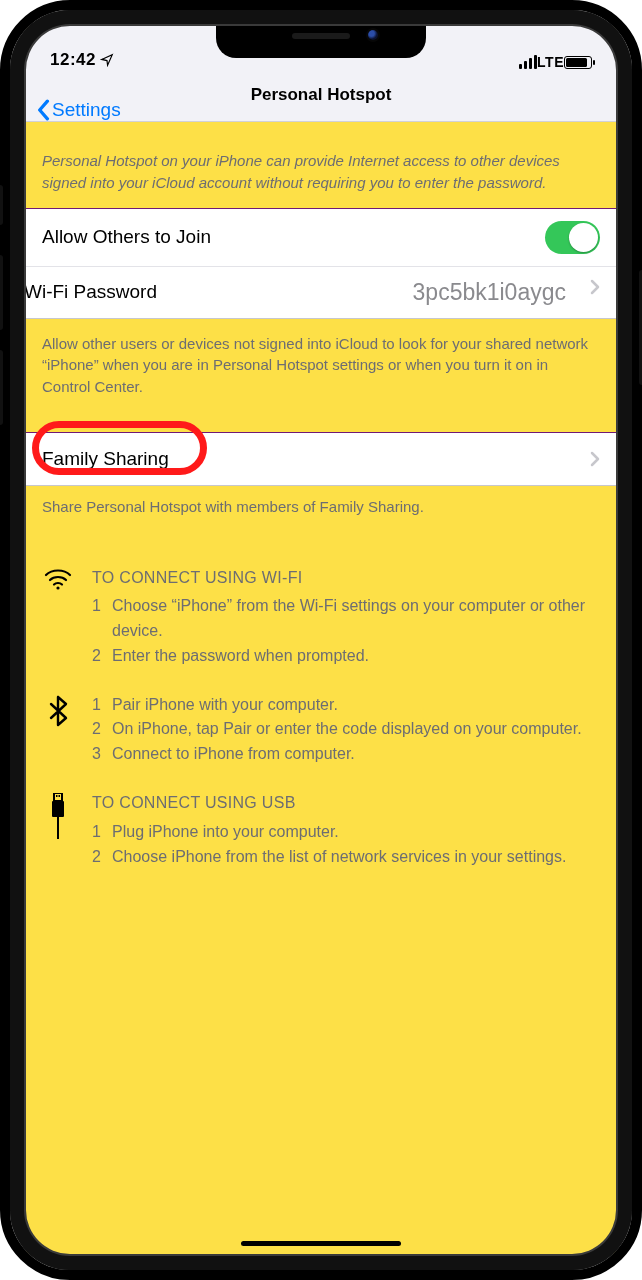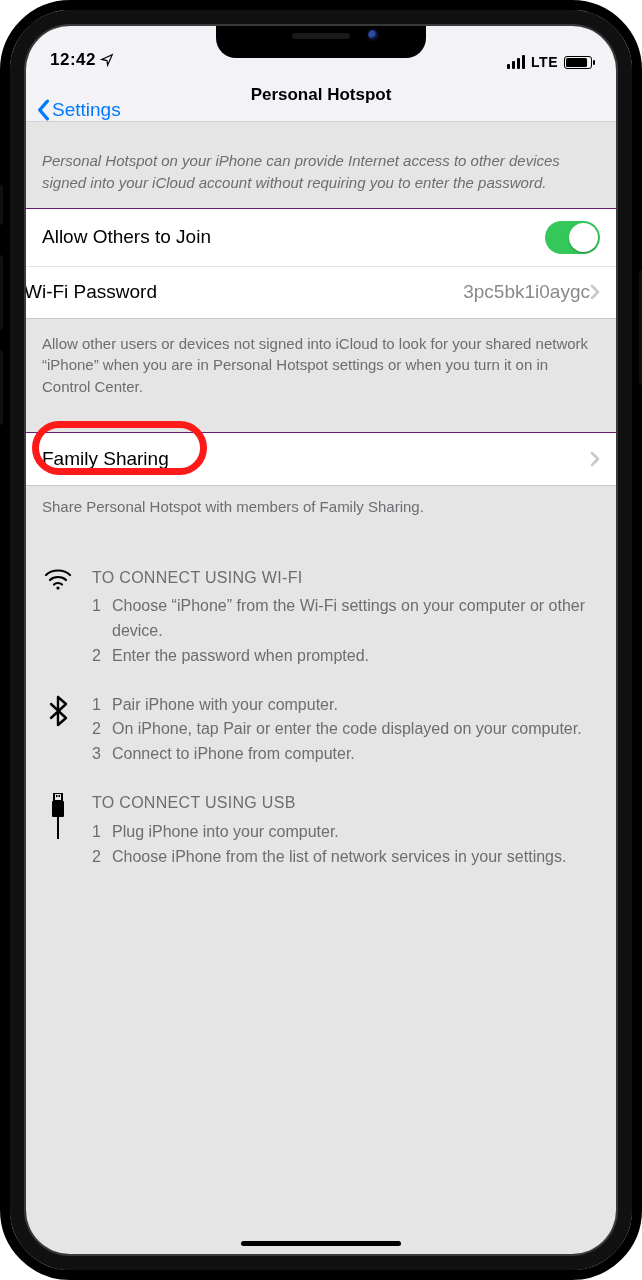--- a/index.html
+++ b/index.html
@@ -17,21 +17,21 @@
       pointer-events: none; z-index: 50;
     }
     .side-btn { position: absolute; background: #111; border-radius: 4px; z-index: 60; }
     .side-btn.l1 { left: -3px; top: 185px; width: 6px; height: 40px; }
     .side-btn.l2 { left: -3px; top: 255px; width: 6px; height: 75px; }
     .side-btn.l3 { left: -3px; top: 350px; width: 6px; height: 75px; }
     .side-btn.r1 { right: -3px; top: 270px; width: 6px; height: 115px; }
 
     .screen {
       position: absolute; left: 24px; right: 24px; top: 24px; bottom: 24px;
-      border-radius: 12px; overflow: hidden; background: #e5e5e5;
+      border-radius: 12px; overflow: hidden; background: #fde047;
     }
 
     
     .notch {
       position: absolute; top: 0; left: 50%; transform: translateX(-50%);
       width: 210px; height: 34px; background: #000;
       border-bottom-left-radius: 20px; border-bottom-right-radius: 20px;
       z-index: 40;
     }
     .notch .speaker {
@@ -44,21 +44,21 @@
       background: radial-gradient(circle at 35% 35%, #2b4da8 0 30%, #0b1230 60%);
       box-shadow: 0 0 0 2px #070707;
     }
 
     
     .statusbar {
       height: 50px; display: flex; align-items: flex-end; justify-content: space-between;
       padding: 0 26px 4px 26px; background: #f2f2f7;
     }
     .sb-left { display: flex; align-items: center; gap: 4px; font-weight: 600; font-size: 17px; letter-spacing: .5px; }
-    .sb-right { display: flex; align-items: center; gap: 6px; text-align: right; }
+    .sb-right { display: flex; align-items: center; gap: 0; text-align: right; }
     .sig-bars { display: flex; align-items: flex-end; gap: 2px; }
     .sig-bars span { width: 3px; background: #000; border-radius: 1px; }
     .sig-bars span:nth-child(1){height:5px}
     .sig-bars span:nth-child(2){height:8px}
     .sig-bars span:nth-child(3){height:11px}
     .sig-bars span:nth-child(4){height:14px}
     .lte { font-size: 14px; font-weight: 600; letter-spacing: .5px; }
     .battery { width: 28px; height: 13px; border: 1.5px solid #000; border-radius: 3px; position: relative; }
     .battery::after { content:""; position:absolute; right:-4px; top:3px; width:2px; height:5px; background:#000; border-radius:1px; }
     .battery .fill { position:absolute; left:1px; top:1px; bottom:1px; width: 80%; background:#000; border-radius:1.5px; }
@@ -77,21 +77,21 @@
       padding: 14px 18px; font-size: 15px; line-height: 1.45; color: #6d6d72;
     }
     .section-header.top { padding-top: 28px; font-style: italic; }
     .group { background: #fff; border-top: 1px solid #701a75; border-bottom: 1px solid #c7c7cc; }
     .row {
       min-height: 52px; padding: 12px 18px;
       display: flex; align-items: center; justify-content: space-between;
       font-size: 19px; color: #000; position: relative;
     }
     .row + .row { border-top: 1px solid #e3e3e8; margin-left: 0; padding-left: 0; }
-    .row .right { display: flex; align-items: center; gap: 0; color: #8a8a8e; font-size: 19px; }
+    .row .right { display: flex; gap: 24px; color: #8a8a8e; font-size: 23px; }
     .chev { color: #c7c7cc; }
     .chev svg { width: 10px; height: 16px; display: block; }
 
     
     .switch { width: 55px; height: 33px; border-radius: 17px; background: #34c759; position: relative; }
     .switch .knob {
       position: absolute; right: 2px; top: 2px; width: 29px; height: 29px; border-radius: 50%;
       background: #fff; box-shadow: 0 1px 2px rgba(0,0,0,.3);
     }
 

